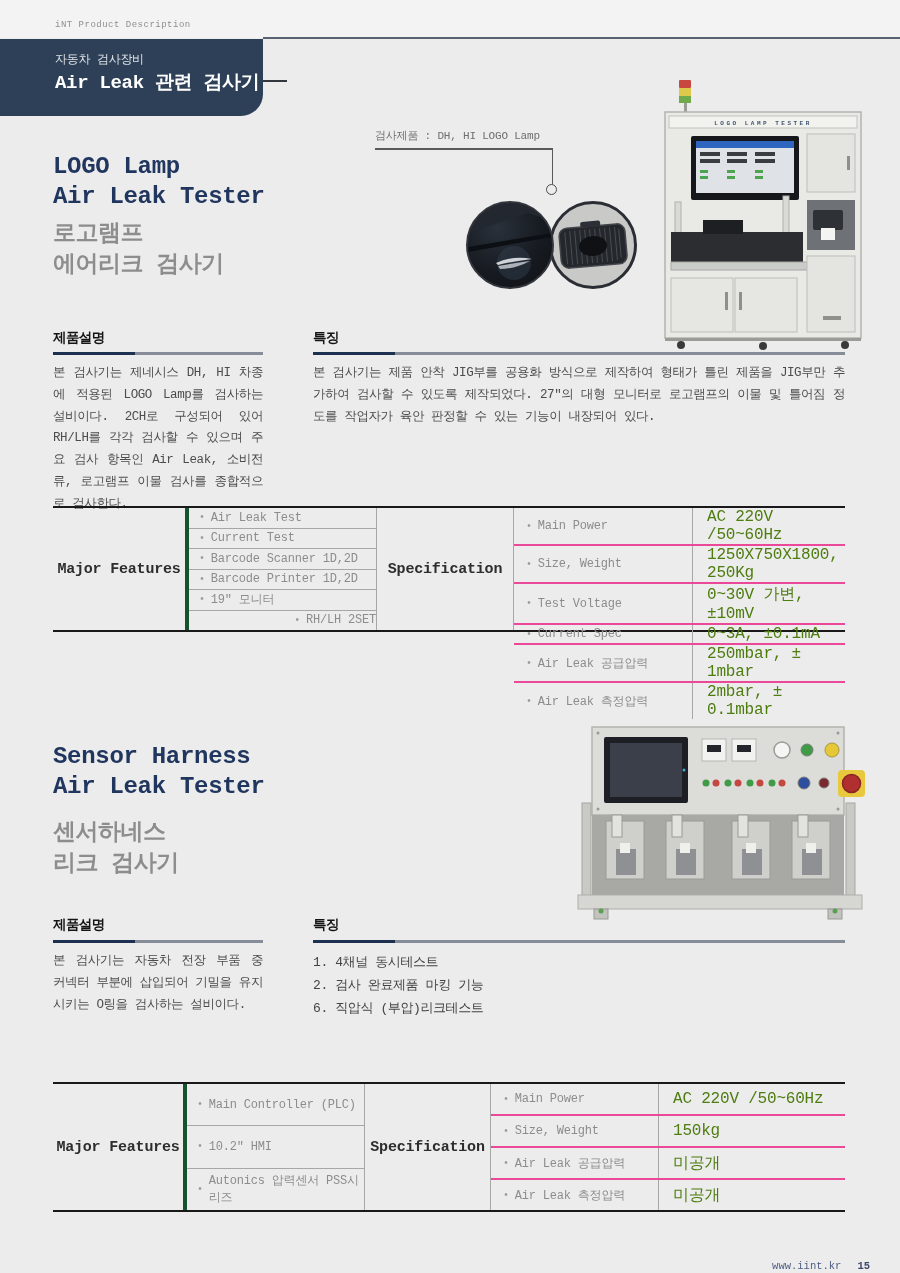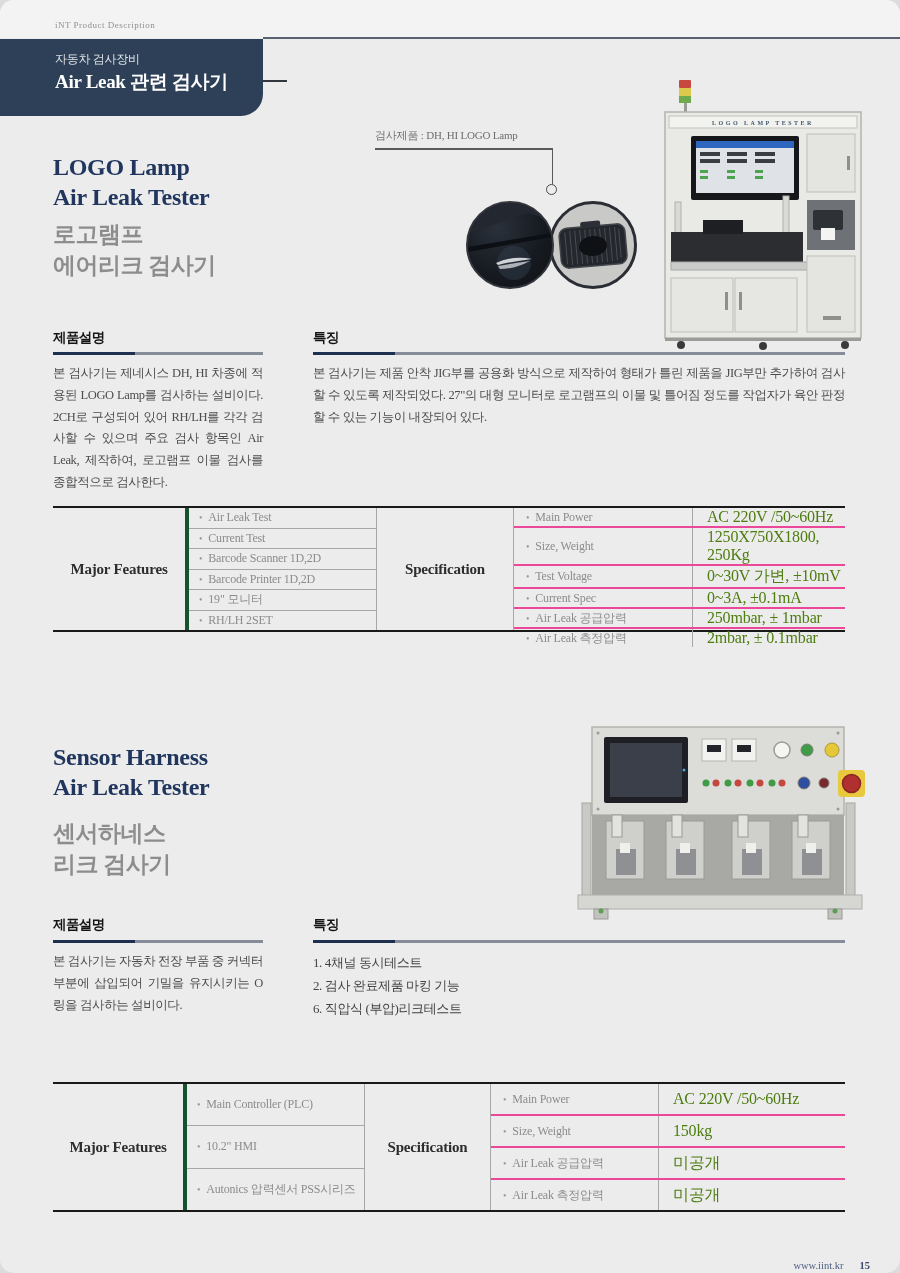--- a/index.html
+++ b/index.html
@@ -1,17 +1,17 @@
 <!DOCTYPE html>
 <html><head>
 <meta charset="utf-8">
 <style>
   html,body{margin:0;padding:0;background:#dcdcdc;}
   .page{position:relative;width:900px;height:1273px;background:#ececec;overflow:hidden;
-        font-family:Liberation Serif, serif;border-radius:14px;}
+        font-family:Liberation Mono, monospace;}
   .abs{position:absolute;}
 
   
   .topband{left:0;top:0;width:900px;height:38px;background:#f3f3f3;}
   .doc-label{left:55px;top:20px;font-size:9px;color:#8f8f8f;letter-spacing:.5px;}
   .head-line{left:263px;top:37px;width:637px;height:2px;background:#596270;}
   .tagbox{left:0;top:39px;width:263px;height:77px;background:#2d4057;border-bottom-right-radius:22px;}
   .tag-sub{left:55px;top:51px;font-size:12px;color:rgba(255,255,255,.85);letter-spacing:-.3px;}
   .tag-title{left:55px;top:69px;font-size:19px;font-weight:bold;color:#ffffff;letter-spacing:-.3px;}
   .tag-dash{left:263px;top:80px;width:24px;height:2px;background:#33383f;}
@@ -36,21 +36,21 @@
   .body-txt{font-size:12.5px;color:#4c4c4c;line-height:21.8px;text-align:justify;letter-spacing:-.4px;}
   .feat-list-item{font-size:13px;color:#434343;line-height:23px;letter-spacing:-.4px;}
 
   
   .tbl{display:flex;border-top:2px solid #191919;border-bottom:2px solid #191919;box-sizing:border-box;}
   .tbl-head{display:flex;align-items:center;justify-content:center;font-size:15px;font-weight:600;
             color:#2d2d2d;letter-spacing:-.2px;}
   .feat-col{display:flex;flex-direction:column;border-left:4px solid #14532d;border-right:1px solid #a7a7a7;box-sizing:border-box;}
   .feat-row{flex:1;display:flex;align-items:center;border-bottom:1px solid #a7a7a7;color:#8c8c8c;
             font-size:12px;padding-left:10px;letter-spacing:-.2px;}
-  .feat-row:last-child{border-bottom:none;}
+  .feat-row:last-child{border-bottom:none;justify-content:flex-end;}
   .feat-row::before{content:"•";margin-right:6px;color:#9a9a9a;font-size:10px;}
   .spec-col{display:flex;flex-direction:column;border-left:1px solid #a7a7a7;box-sizing:border-box;flex:1;}
   .spec-row{flex:1;display:flex;border-bottom:2px solid #ec4899;}
   .spec-row:last-child{border-bottom:none;}
   .spec-name{display:flex;align-items:center;padding-left:12px;border-right:1px solid #a7a7a7;
              color:#8c8c8c;font-size:12px;box-sizing:border-box;letter-spacing:-.2px;}
   .spec-name::before{content:"•";margin-right:6px;color:#9a9a9a;font-size:10px;}
   .spec-val{flex:1;display:flex;align-items:center;padding-left:14px;color:#4d7c0f;font-size:16px;letter-spacing:-.2px;}
 
   .footer{left:0;top:1236px;width:870px;display:flex;justify-content:flex-end;gap:16px;
@@ -181,21 +181,21 @@
       <circle cx="26" cy="265" r="4"></circle>
         <circle cx="108" cy="266" r="4"></circle>
         <circle cx="190" cy="265" r="4"></circle>
     </g>
   </svg>
 
   <div class="abs sec-head" style="left:53px;top:329px;">제품설명</div>
   <div class="abs sec-line" style="left:53px;top:352px;width:210px;">
     <div class="sec-line-navy"></div>
   </div>
-  <div class="abs body-txt" style="left:53px;top:363px;width:210px;">본 검사기는 제네시스 DH, HI 차종에 적용된 LOGO Lamp를 검사하는 설비이다. 2CH로 구성되어 있어 RH/LH를 각각 검사할 수 있으며 주요 검사 항목인 Air Leak, 제작하여, 로고램프 이물 검사를 종합적으로 검사한다.</div>
+  <div class="abs body-txt" style="left:53px;top:363px;width:210px;">본 검사기는 제네시스 DH, HI 차종에 적용된 LOGO Lamp를 검사하는 설비이다. 2CH로 구성되어 있어 RH/LH를 각각 검사할 수 있으며 주요 검사 항목인 Air Leak, 소비전류, 로고램프 이물 검사를 종합적으로 검사한다.</div>
 
   <div class="abs sec-head" style="left:313px;top:329px;">특징</div>
   <div class="abs sec-line" style="left:313px;top:352px;width:532px;">
     <div class="sec-line-navy"></div>
   </div>
   <div class="abs body-txt" style="left:313px;top:363px;width:532px;">본 검사기는 제품 안착 JIG부를 공용화 방식으로 제작하여 형태가 틀린 제품을 JIG부만 추가하여 검사할 수 있도록 제작되었다. 27"의 대형 모니터로 로고램프의 이물 및 틀어짐 정도를 작업자가 육안 판정할 수 있는 기능이 내장되어 있다.</div>
 
   <div class="abs tbl" style="left:53px;top:506px;width:792px;height:126px;">
     <div class="tbl-head" style="width:132px;">Major Features</div>
     <div class="feat-col" style="width:192px;">

